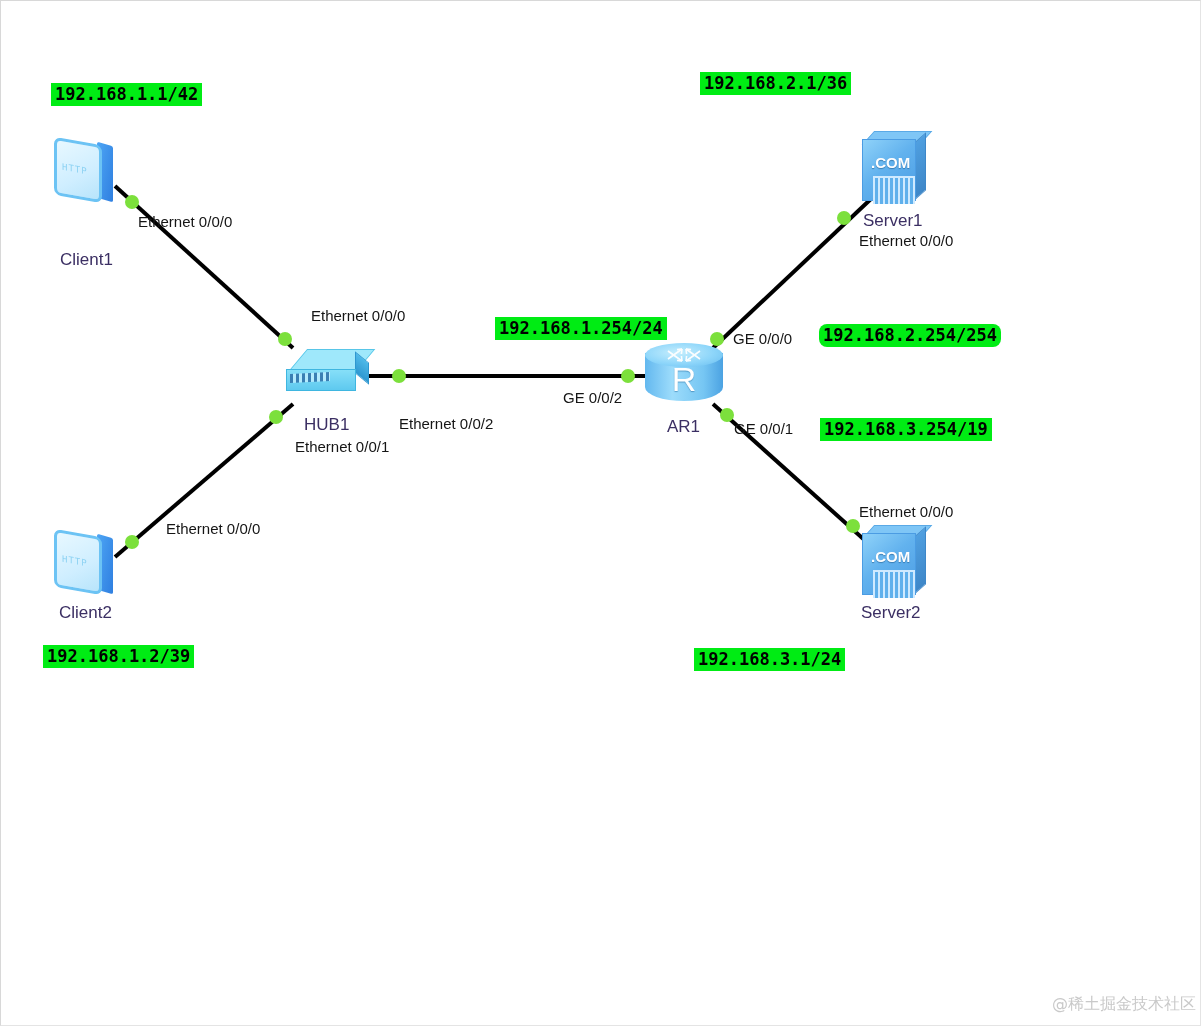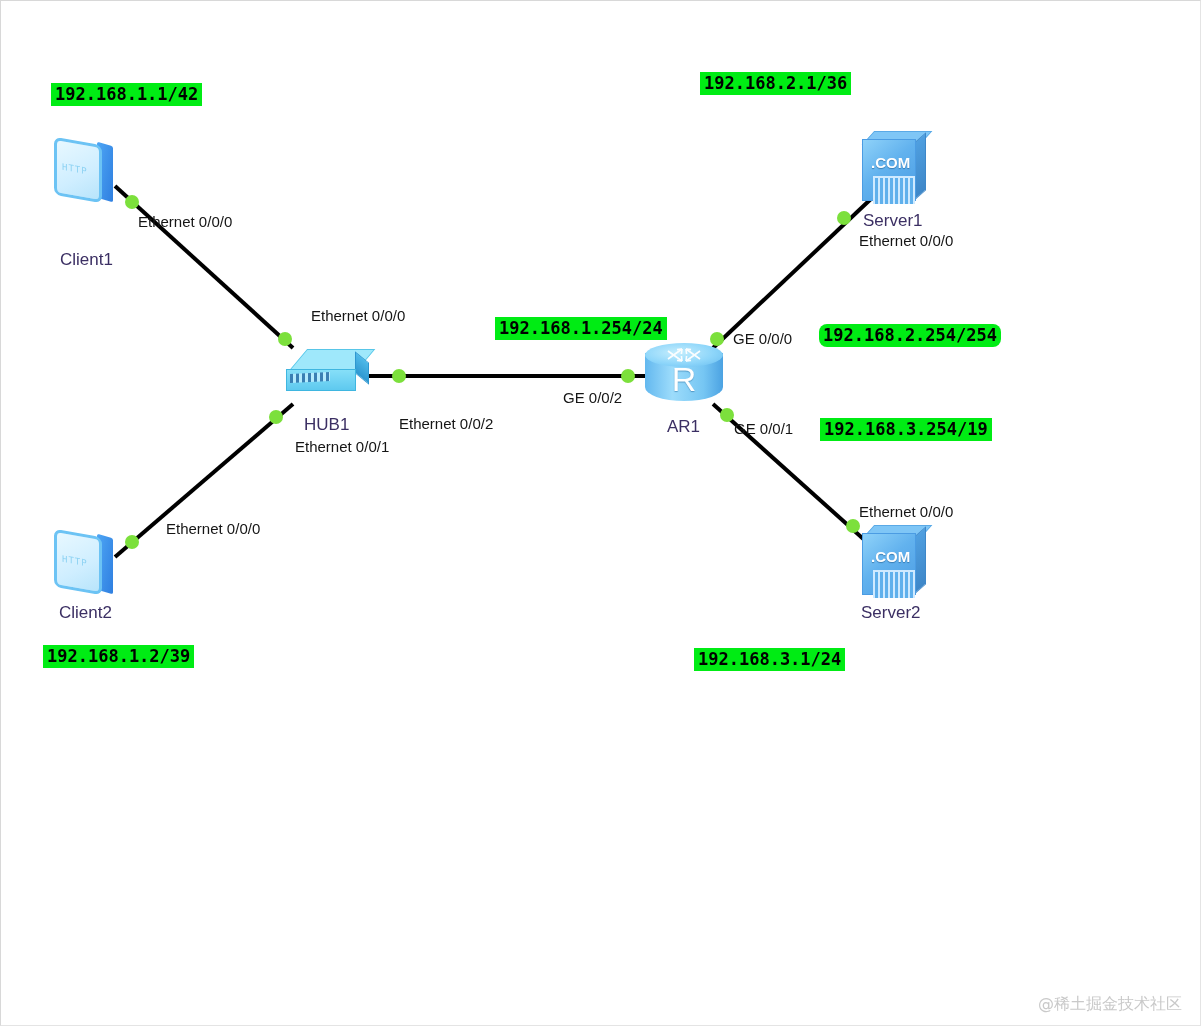--- a/index.html
+++ b/index.html
@@ -219,21 +219,21 @@
     position: absolute;
     left: 10px; top: 36px;
     width: 42px; height: 26px;
     background: repeating-linear-gradient(90deg, #cfeaff 0px, #cfeaff 2px, #5fb0ec 2px, #5fb0ec 5px);
     border-top: 2px solid #cfeaff;
   }
 
   
   .watermark {
     position: absolute;
-    right: 18px;
+    right: 4px;
     bottom: 10px;
     color: #c9c9c9;
     font-size: 16px;
     font-family: "DejaVu Sans", sans-serif;
     white-space: nowrap;
   }
 </style>
 </head>
 <body>
 

